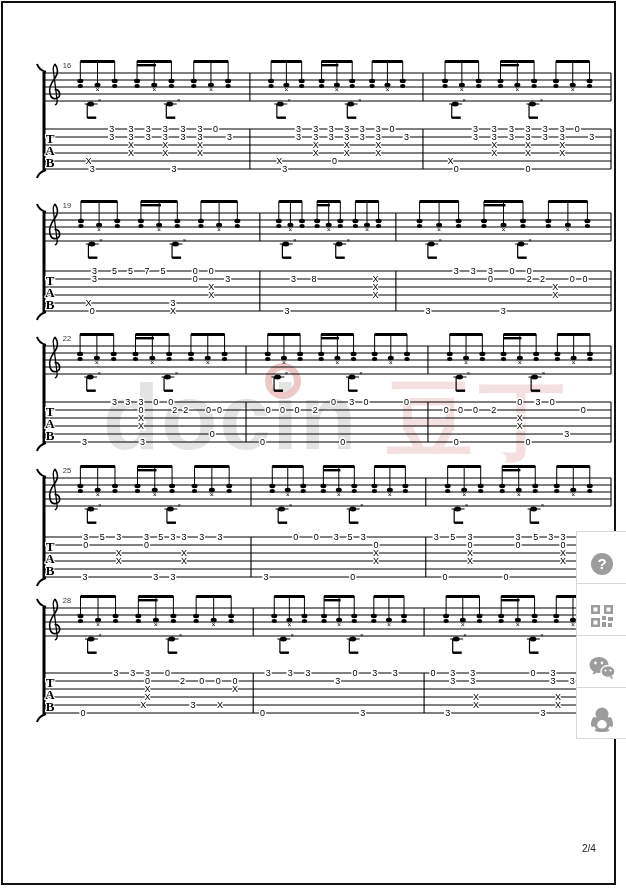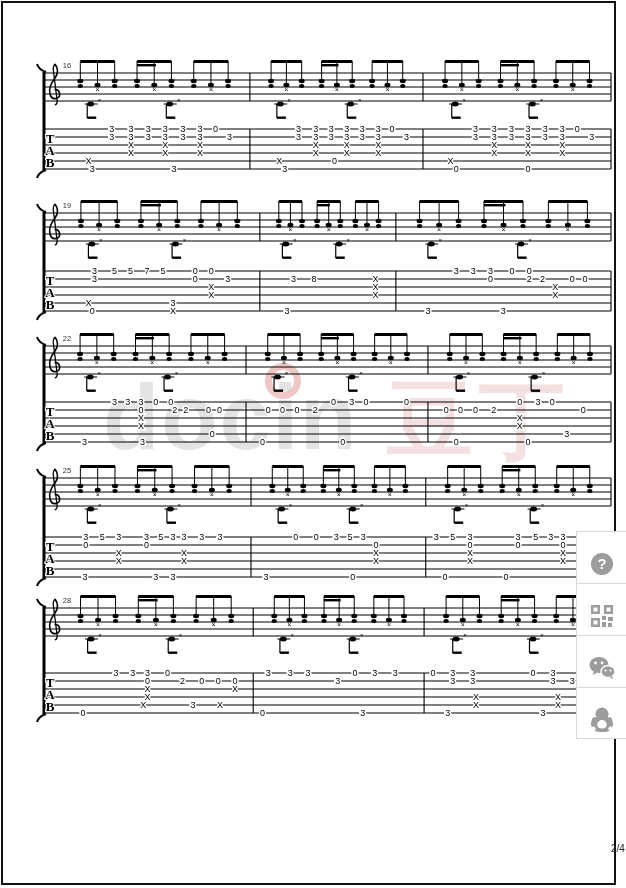--- a/index.html
+++ b/index.html
@@ -9,21 +9,21 @@
     border:2px solid #111;}
   .wm-logo{position:absolute;left:100px;top:368px;font-size:92px;font-weight:bold;
     color:#e3e3e3;letter-spacing:2px;line-height:1;z-index:1;user-select:none;}
   .wm-dot{position:absolute;left:262px;top:360px;width:22px;height:22px;border-radius:50%;
     border:7px solid #eab9b9;opacity:.8;z-index:1;}
   .wm-cn{position:absolute;left:384px;top:374px;font-size:86px;font-weight:bold;
     color:#dc9a9a;opacity:.30;letter-spacing:6px;line-height:1;z-index:1;user-select:none;}
   .wm-url{position:absolute;left:90px;top:496px;font-size:52px;font-weight:bold;
     color:#dcdcdc;letter-spacing:1px;line-height:1;z-index:1;user-select:none;}
   svg.score{position:absolute;left:0;top:0;z-index:2;}
-  .page-number{position:absolute;left:608px;top:840px;font-size:10px;color:#222;z-index:3;}
+  .page-number{position:absolute;left:579px;top:840px;font-size:10px;color:#222;z-index:3;}
   .toolbar{position:absolute;left:576px;top:531px;width:50px;z-index:5;}
   .tool{display:block;width:50px;height:52px;background:#fff;border:1px solid #d8d8d8;
     border-right:none;border-bottom:none;box-sizing:border-box;padding:0;margin:0;
     cursor:pointer;}
   .tool:last-child{border-bottom:1px solid #d8d8d8;}
   .tool svg{display:block;margin:12px auto 0 auto;}
 </style>
 </head>
 <body>
 

